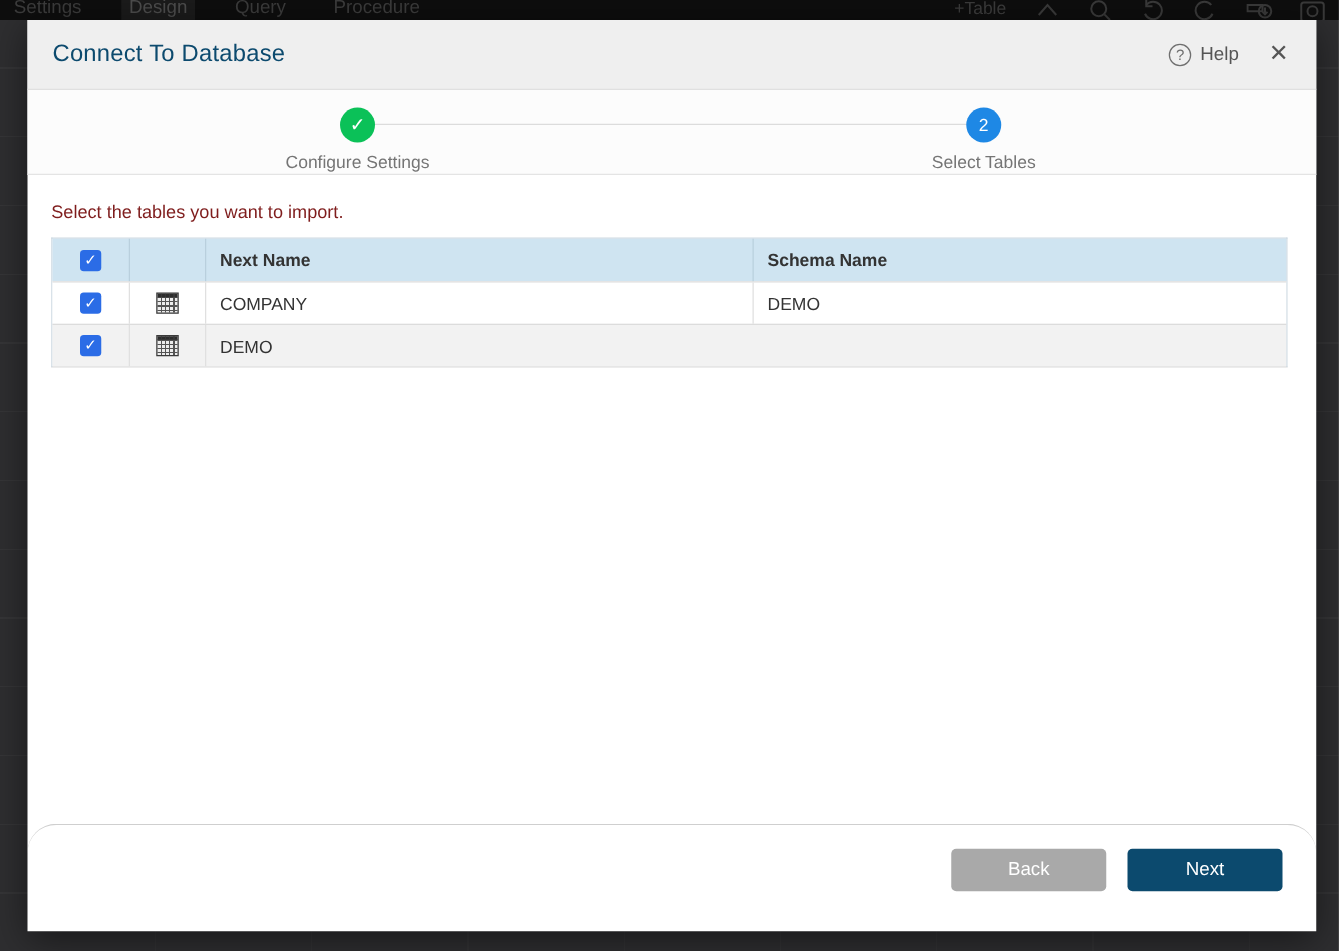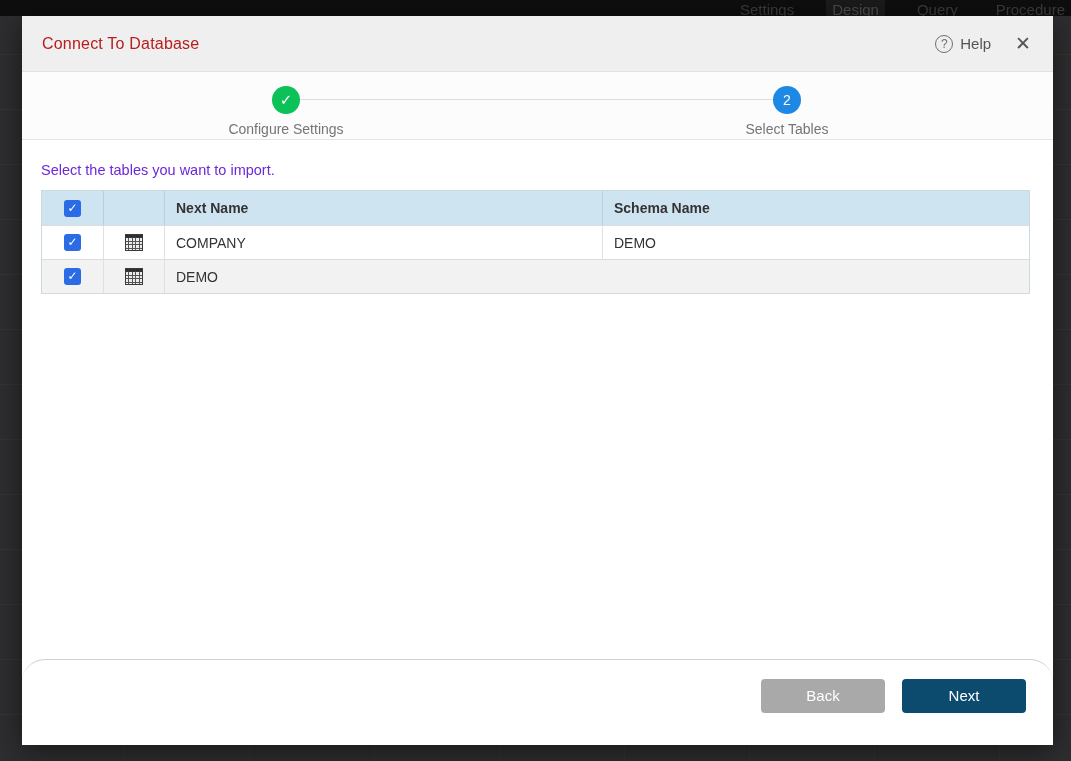--- a/index.html
+++ b/index.html
@@ -14,21 +14,21 @@
   .backdrop {
     position:absolute; inset:0;
     background:
       repeating-linear-gradient(to bottom, transparent 0 54px, rgba(255,255,255,0.035) 54px 55px),
       repeating-linear-gradient(to right, transparent 0 124px, rgba(255,255,255,0.02) 124px 125px),
       #2e2e30;
   }
   .topbar {
     position:absolute; top:0; left:0; width:100%; height:16px;
     background:#0e0e0e; overflow:hidden;
-    display:flex; align-items:flex-end;flex-direction:column;
+    display:flex; align-items:flex-end;
   }
   .topbar-tabs { display:flex; gap:26px; padding-left:5px; }
   .topbar-tab {
     color:#3c3c3c; font-size:15px; line-height:20px; white-space:nowrap;
     padding:0 6px;
   }
   .topbar-tab.active { color:#4d4d4d; background:#1b1b1b; }
   .topbar-right { margin-left:auto; display:flex; align-items:flex-end; gap:24px; padding-right:14px; }
   .topbar-addtable { color:#3c3c3c; font-size:14px; line-height:19px; white-space:nowrap; }
   .tb-icon { width:18px; height:22px; position:relative; top:4px; }
@@ -37,21 +37,21 @@
   
   .modal {
     position:absolute; left:22px; top:16px; width:1031px; height:729px;
     background:#ffffff; box-shadow:0 6px 28px rgba(0,0,0,0.5);
     display:flex; flex-direction:column;
   }
   .modal-header {
     height:56px; background:#efefef; border-bottom:1px solid #e0e0e0;
     display:flex; align-items:center; padding:0 18px 0 20px; flex:0 0 auto;
   }
-  .modal-title { font-size:16px; color:#b91c1c; letter-spacing:0.2px; }
+  .modal-title { font-size:19px; color:#0c4a6e; letter-spacing:0.2px; }
   .modal-header-right { margin-left:auto; display:flex; align-items:center; gap:14px; }
   .help-btn { display:flex; align-items:center; gap:7px; cursor:pointer; }
   .help-circle {
     width:18px; height:18px; border:1.4px solid #6f6f6f; border-radius:50%;
     color:#6f6f6f; font-size:12px; line-height:16px; text-align:center; display:block;
   }
   .help-label { font-size:15px; color:#555; }
   .close-btn { font-size:19px; color:#555; cursor:pointer; padding:2px 4px 2px 10px; }
 
   
@@ -69,21 +69,21 @@
     width:28px; height:28px; border-radius:50%; margin:0 auto;
     display:flex; align-items:center; justify-content:center;
     color:#fff; font-size:14px; position:relative; z-index:1;
   }
   .step-circle.complete { background:#0bc158; font-size:15px; font-weight:bold; }
   .step-circle.active { background:#1e88e5; }
   .step-label { margin-top:7px; font-size:14px; color:#757575; }
 
   
   .content { flex:1 1 auto; position:relative; padding:0 19px; }
-  .instruction { margin-top:22px; font-size:14.5px; color:#6d28d9; }
+  .instruction { margin-top:22px; font-size:14.5px; color:#7f1d1d; }
   .tools-row { margin-top:14px; display:flex; align-items:center; }
   .search-box {
     width:219px; height:33px; border:1px solid #c9c9c9; border-radius:4px;
     display:flex; align-items:center; padding:0 9px; background:#fff; gap:7px;
   }
   .search-box svg { flex:0 0 auto; }
   .search-input {
     border:none; outline:none; width:100%; font-size:14px; color:#333;
     font-family:"Liberation Sans","DejaVu Sans",sans-serif; background:transparent;
   }

